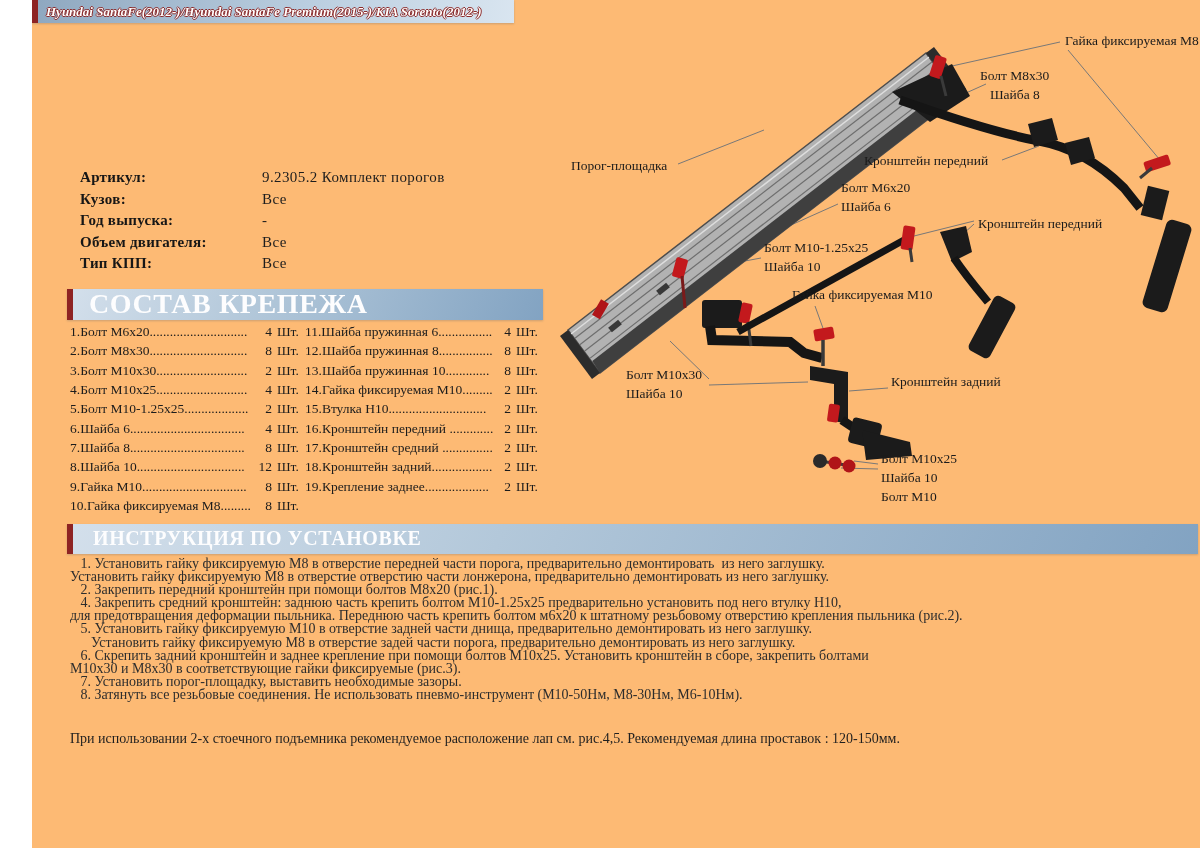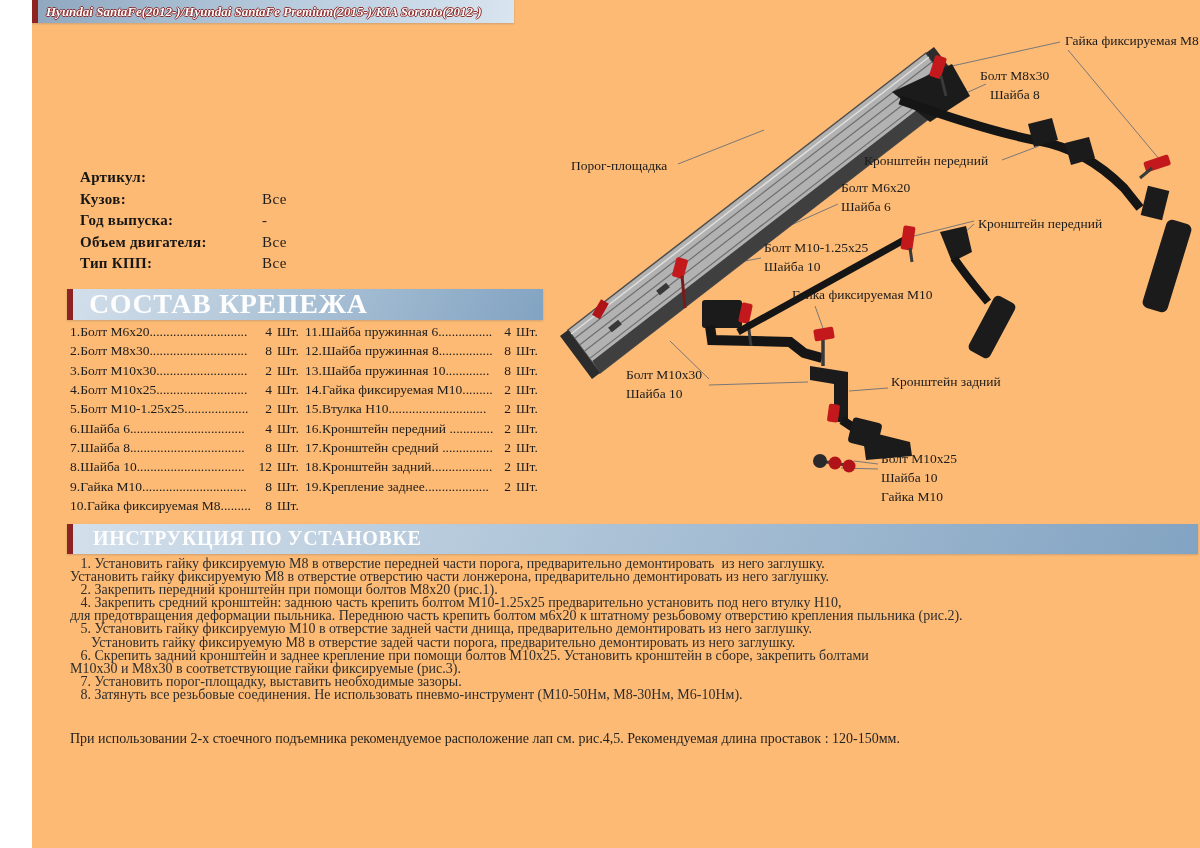--- a/index.html
+++ b/index.html
@@ -60,20 +60,21 @@
 <div class="page">
 
   <div class="model-bar">
     <span class="model-text">Hyundai SantaFe(2012-)/Hyundai SantaFe Premium(2015-)/KIA Sorento(2012-)</span>
   </div>
 
   <div class="product">
 
   <div class="prow">
       <span class="plabel">Артикул:</span>
+      <span class="pvalue">9.2305.2 Комплект порогов</span>
     </div>
       <div class="prow">
       <span class="plabel">Кузов:</span>
       <span class="pvalue">Все</span>
     </div>
       <div class="prow">
       <span class="plabel">Год выпуска:</span>
       <span class="pvalue">-</span>
     </div>
       <div class="prow">
@@ -313,17 +314,17 @@
         <div class="dlabel" style="left: 426px; top: 216px;">Кронштейн передний</div>
         <div class="dlabel" style="left: 212px; top: 240px;">Болт М10-1.25х25</div>
         <div class="dlabel" style="left: 212px; top: 259px;">Шайба 10</div>
         <div class="dlabel" style="left: 240px; top: 287px;">Гайка фиксируемая М10</div>
         <div class="dlabel" style="left: 19px; top: 158px;">Порог-площадка</div>
         <div class="dlabel" style="left: 74px; top: 367px;">Болт М10х30</div>
         <div class="dlabel" style="left: 74px; top: 386px;">Шайба 10</div>
         <div class="dlabel" style="left: 339px; top: 374px;">Кронштейн задний</div>
         <div class="dlabel" style="left: 329px; top: 451px;">Болт М10х25</div>
         <div class="dlabel" style="left: 329px; top: 470px;">Шайба 10</div>
-        <div class="dlabel" style="left: 329px; top: 489px;">Гайка М10</div>
+        <div class="dlabel" style="left: 329px; top: 489px;">Болт М10</div>
       </div>
   </div>
 
 </div>
 
 </body></html>

